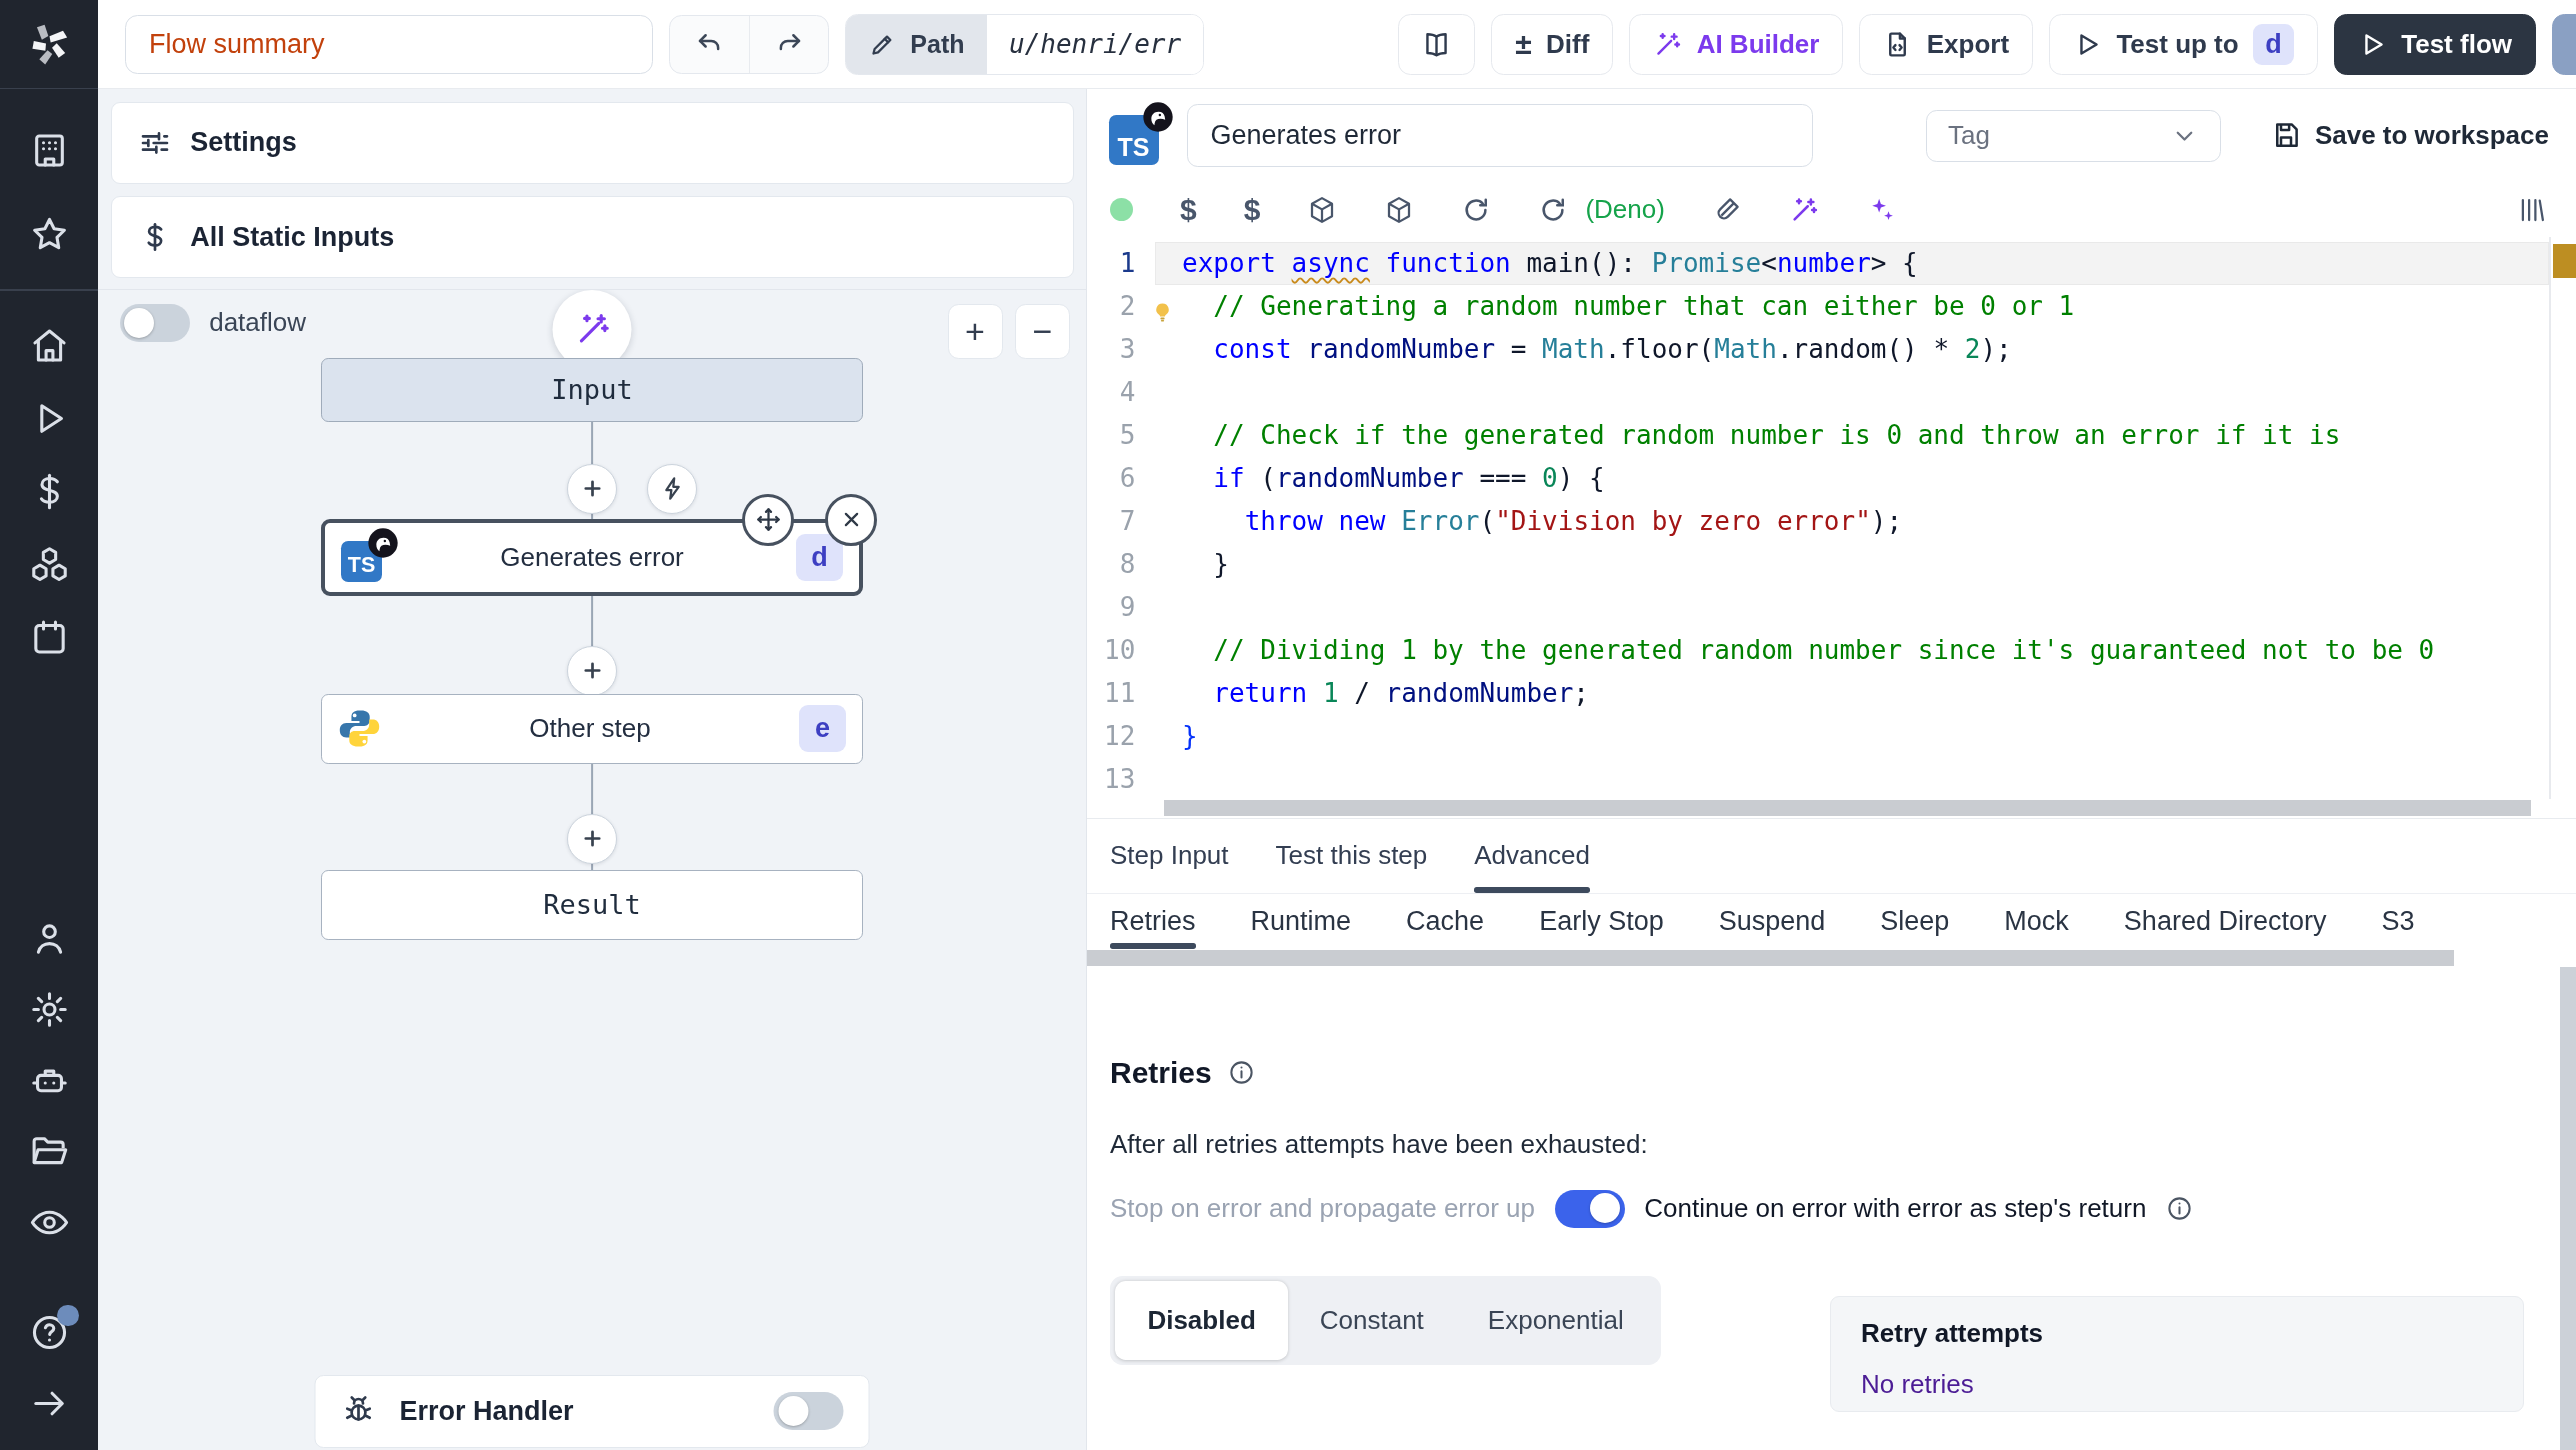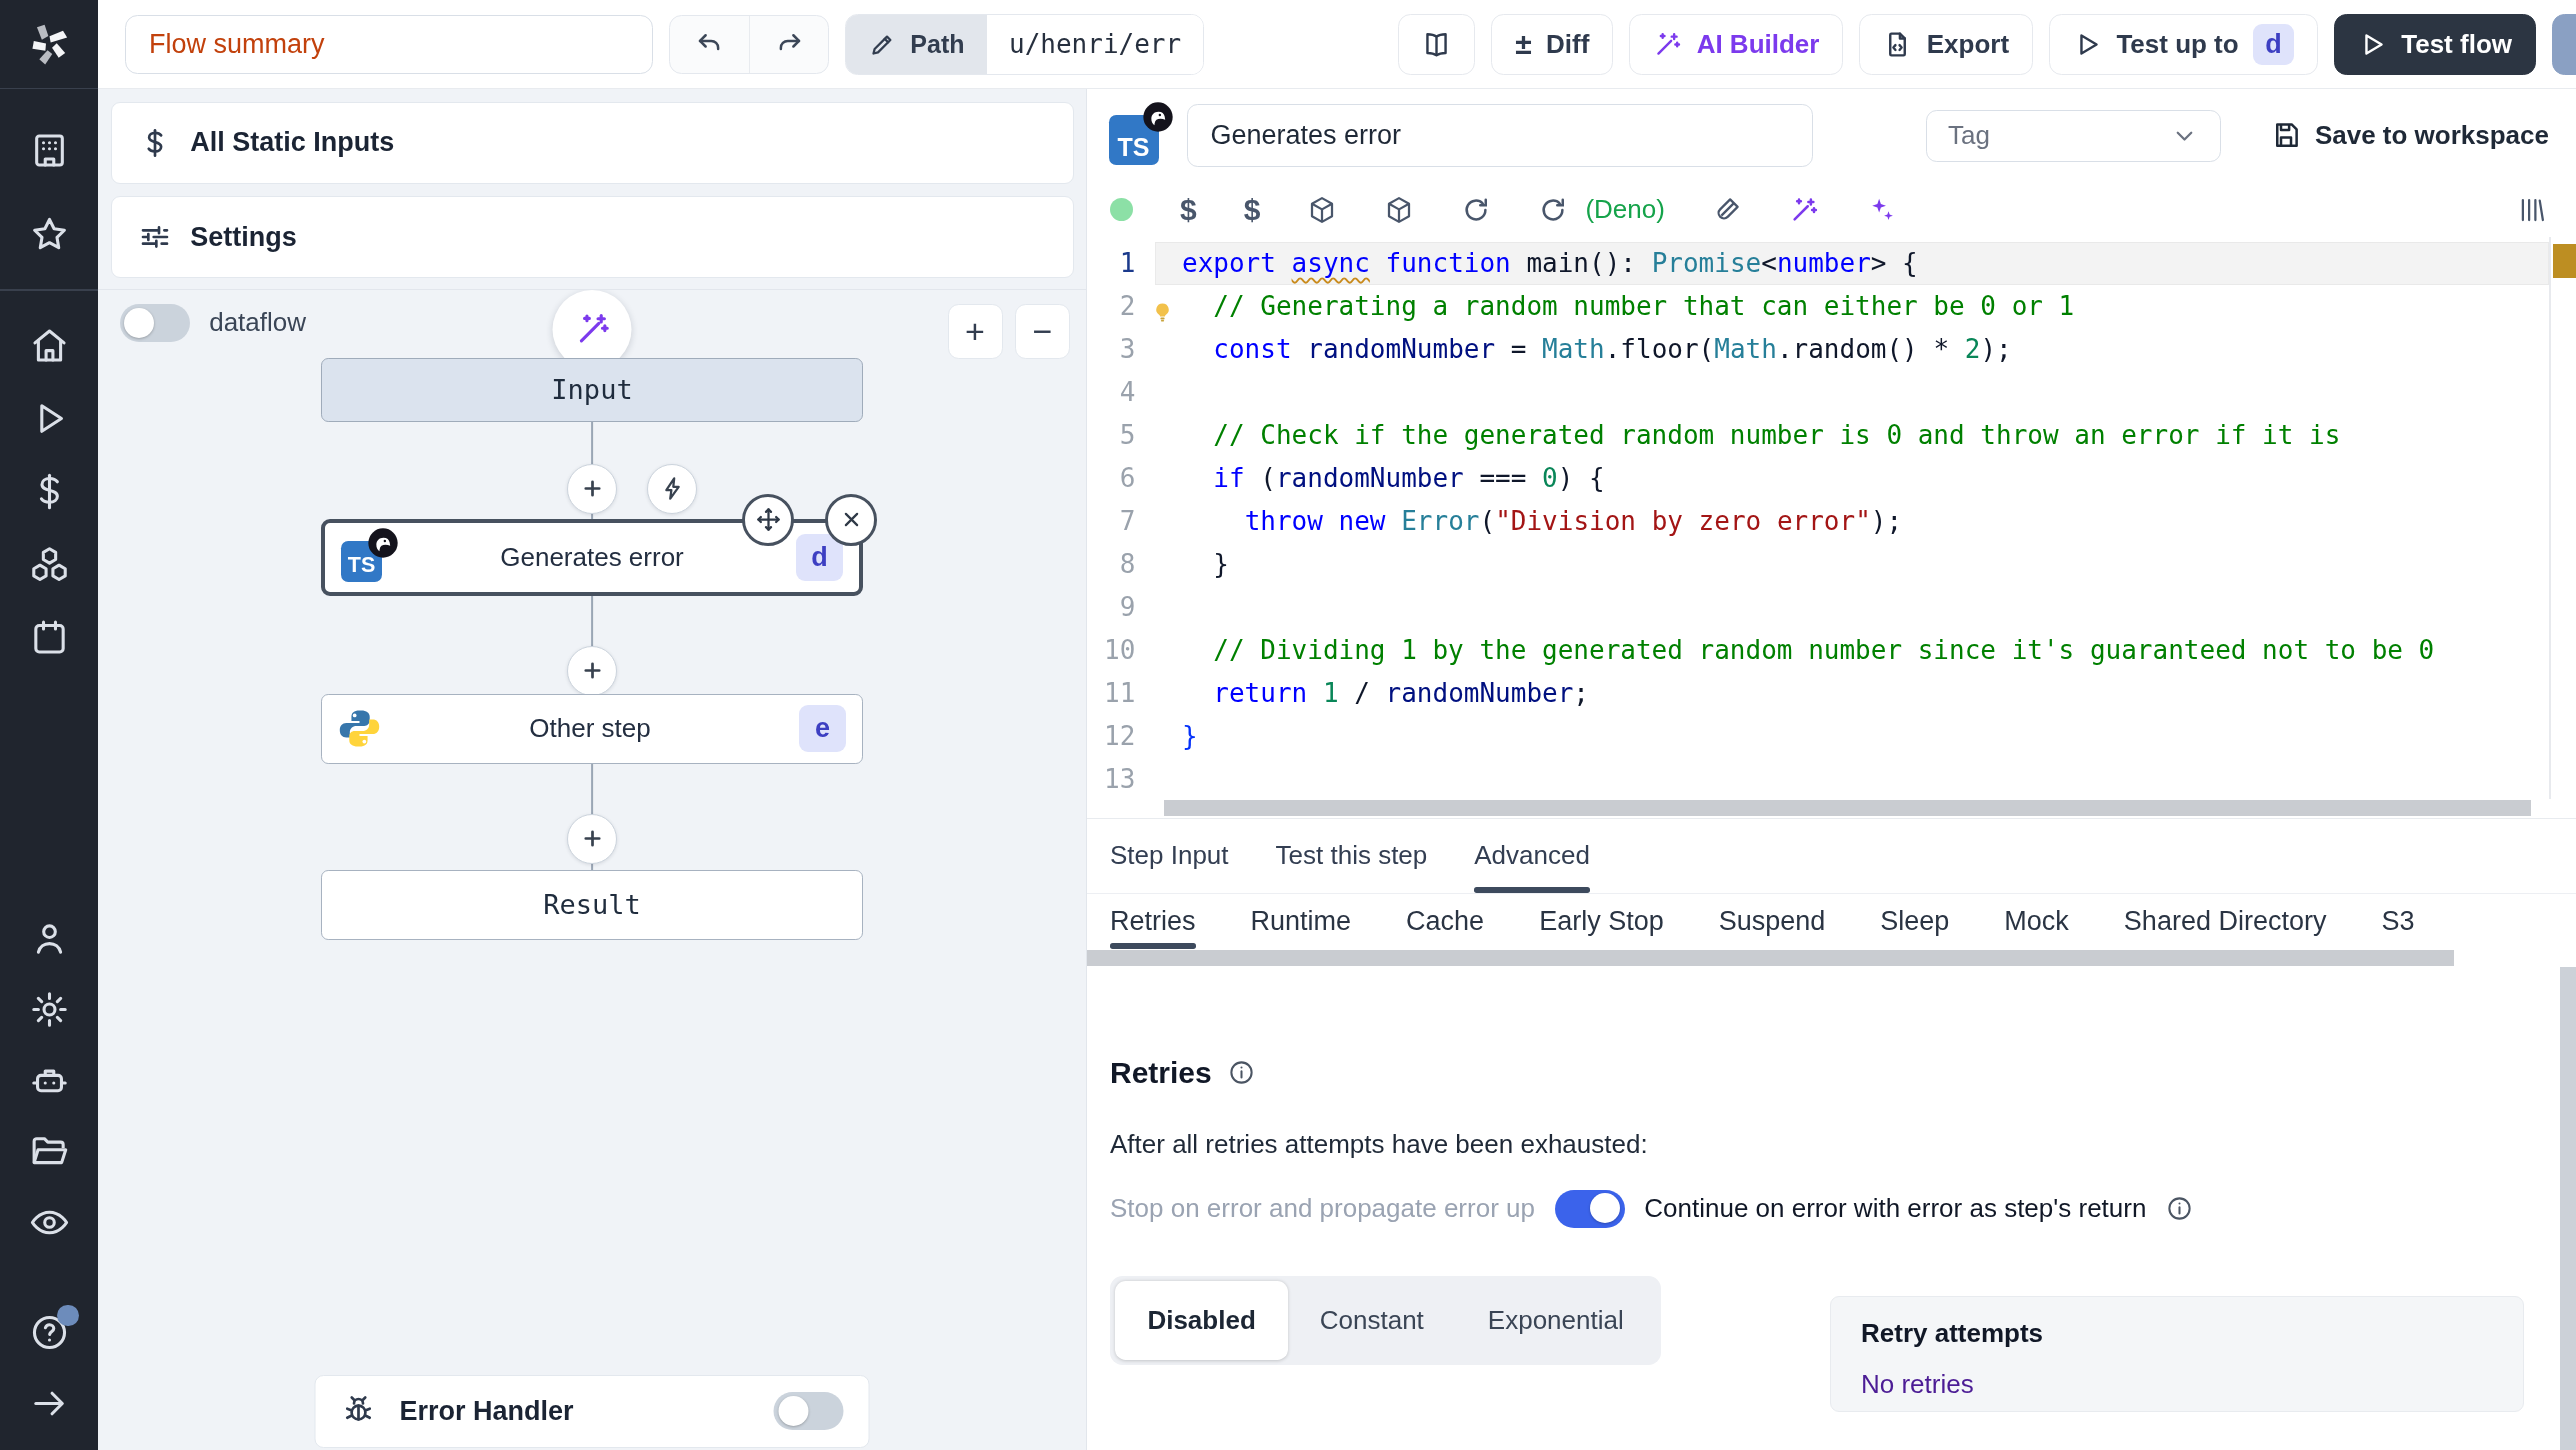--- a/index.html
+++ b/index.html
@@ -24,21 +24,21 @@
   .main { flex:1; display:flex; flex-direction:column; min-width:0; }
   .topbar { height:89px; border-bottom:1.8px solid #e8ebef; display:flex; align-items:center; gap:16px; padding:0 0 0 27px; position:relative; background:#fff; flex-shrink:0; }
   .fs-input { width:528px; height:59px; border:1.8px solid #d9dfe7; border-radius:12.5px; padding:0 23px; font:500 27px "Liberation Sans",sans-serif; color:#c2410c; outline:none; }
   .ur-group { display:flex; height:59px; border:1.8px solid #e4e8ee; border-radius:12.5px; overflow:hidden; background:#fafbfc; }
   .ur-btn { width:79px; display:flex; align-items:center; justify-content:center; color:#3c4758; background:transparent; border:none; cursor:pointer; }
   .ur-btn + .ur-btn { border-left:1.8px solid #e8ebef; }
   .ur-btn svg { width:30px; height:30px; }
   .path-group { display:flex; height:61px; border:1.8px solid #e4e8ee; border-radius:12.5px; overflow:hidden; }
   .path-left { background:#e2e6ec; display:flex; align-items:center; gap:14.3px; padding:0 23px; font-weight:700; color:#323d4f; cursor:pointer; }
   .path-left svg { width:27px; height:27px; }
-  .path-right { background:#fff; display:flex; align-items:center; padding:0 21.5px; font-family:"DejaVu Sans Mono",monospace; font-size:26px; color:#27303f; }
+  .path-right { background:#fff; display:flex; align-items:center; padding:0 21.5px; font-family:"DejaVu Sans Mono",monospace; font-size:26px; color:#27303f;font-style:italic; }
   .tb-spacer { flex:1; }
   .tb-btn { height:61px; border:1.8px solid #e6e9ee; border-radius:12.5px; background:#fff; display:flex; align-items:center; gap:14.3px; padding:0 23px; font:600 26px "Liberation Sans",sans-serif; color:#2f3a4d; cursor:pointer; flex-shrink:0; }
   .tb-btn svg { width:29px; height:29px; }
   .tb-icon-only { padding:0 23px; }
   .btn-ai { color:var(--accent-purple); }
   .badge-d { width:41px; height:41px; border-radius:9px; background:var(--badge-bg); color:var(--badge-text); font-weight:700; display:flex; align-items:center; justify-content:center; font-size:27px; }
   .btn-dark { background:#2c3542; border-color:#2c3542; color:#fff; }
   .btn-deploy-sliver { width:54px; margin-left:0; margin-right:-30px; background:#8aa0c3; border-color:#8aa0c3; }
 
   .content { flex:1; display:flex; min-height:0; }
@@ -344,32 +344,32 @@
       </button>
       <button class="tb-btn btn-deploy-sliver"></button>
     </header>
 
     <div class="content">
 
       <section class="flow-panel">
         <div class="flow-cards">
           <div class="flow-card">
             <svg viewBox="0 0 24 24" fill="none" stroke="currentColor" stroke-width="2" stroke-linecap="round">
-                <path d="M12 2.5v19"></path>
-                <path d="M16.6 6.3c-.9-1.2-2.5-1.9-4.5-1.9-2.7 0-4.5 1.4-4.5 3.5 0 4.4 9 2.5 9 6.9 0 2.1-1.8 3.5-4.6 3.5-2.1 0-3.8-.7-4.7-2"></path>
-              </svg>
-            <span>All Static Inputs</span>
-          </div>
-          <div class="flow-card">
-            <svg viewBox="0 0 24 24" fill="none" stroke="currentColor" stroke-width="2" stroke-linecap="round">
                 <path d="M3 7h12M19 7h2M15 4.8v4.4"></path>
                 <path d="M3 12h4M11 12h10M7 9.8v4.4"></path>
                 <path d="M3 17h10M17 17h4M13 14.8v4.4"></path>
               </svg>
             <span>Settings</span>
+          </div>
+          <div class="flow-card">
+            <svg viewBox="0 0 24 24" fill="none" stroke="currentColor" stroke-width="2" stroke-linecap="round">
+                <path d="M12 2.5v19"></path>
+                <path d="M16.6 6.3c-.9-1.2-2.5-1.9-4.5-1.9-2.7 0-4.5 1.4-4.5 3.5 0 4.4 9 2.5 9 6.9 0 2.1-1.8 3.5-4.6 3.5-2.1 0-3.8-.7-4.7-2"></path>
+              </svg>
+            <span>All Static Inputs</span>
           </div>
         </div>
 
         <div class="graph">
           <div class="g-vline"></div>
 
           <div class="dataflow-row">
             <div class="toggle">
                 <div class="knob"></div>
               </div>

